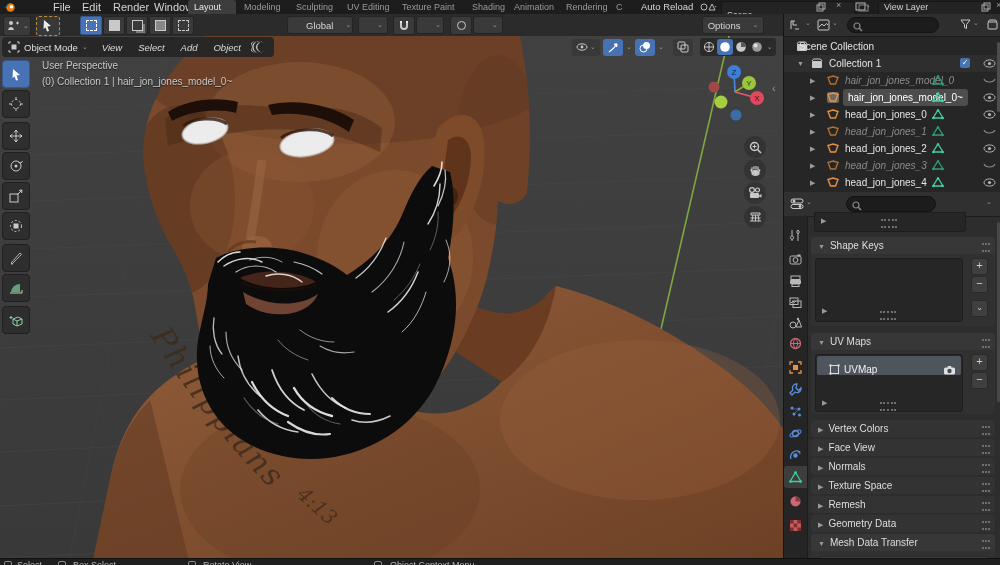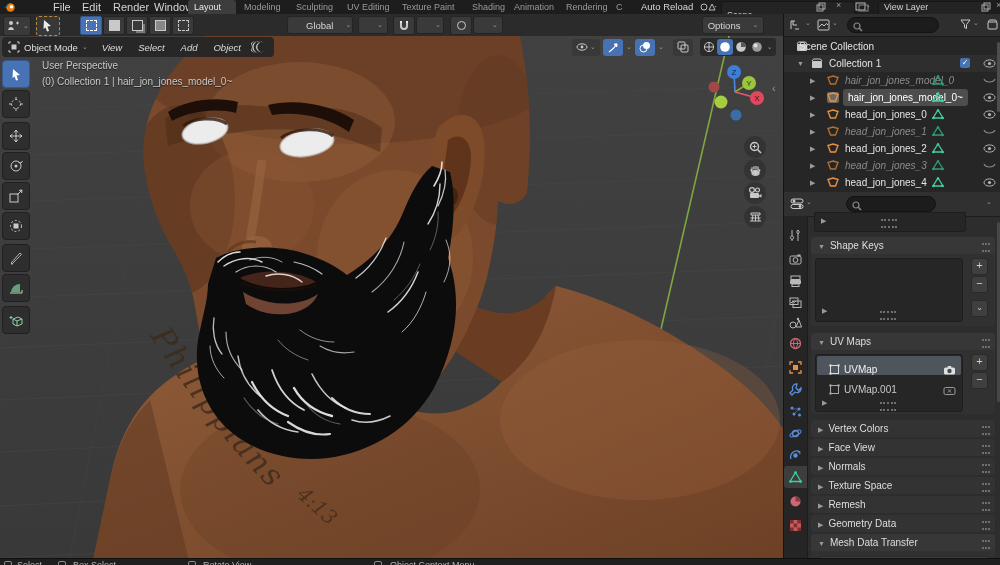--- a/index.html
+++ b/index.html
@@ -837,33 +837,20 @@
               <circle cx="9.5" cy="1.5" r="1.2" fill="#dcdcdc"></circle>
               <circle cx="1.5" cy="9.5" r="1.2" fill="#dcdcdc"></circle>
             </svg>
           <span>UVMap</span>
           <svg style="margin-left:auto;margin-right:5px" width="13" height="10" viewBox="0 0 13 10">
               <rect x="1" y="2.5" width="11" height="7" rx="1.5" fill="#e0e0e0"></rect>
               <circle cx="6.5" cy="6" r="2.2" fill="#4a4a4a"></circle>
               <rect x="4.5" y="1" width="4" height="2" rx="1" fill="#e0e0e0"></rect>
             </svg>
         </div>
-        <div class="uvrow" style="margin:0 1px;color:#c9c9c9">
-          <svg style="margin:0 4px 0 4px" width="11" height="11" viewBox="0 0 11 11">
-              <rect x="1.5" y="1.5" width="8" height="8" fill="none" stroke="#a9a9a9"></rect>
-              <circle cx="1.5" cy="1.5" r="1.2" fill="#a9a9a9"></circle>
-              <circle cx="9.5" cy="1.5" r="1.2" fill="#a9a9a9"></circle>
-              <circle cx="1.5" cy="9.5" r="1.2" fill="#a9a9a9"></circle>
-            </svg>
-          <span>UVMap.001</span>
-          <svg style="margin-left:auto;margin-right:5px" width="13" height="10" viewBox="0 0 13 10">
-              <rect x="1" y="2.5" width="11" height="7" rx="1.5" fill="none" stroke="#9a9a9a"></rect>
-              <path d="M5,4.5 l3,3 M8,4.5 l-3,3" stroke="#9a9a9a"></path>
-            </svg>
-        </div>
         <span class="abs ocaret" style="left:6px;top:44px">▶</span>
         <div class="abs grip" style="left:64px;top:47px"></div>
       </div>
       <div class="abs sidebtn" style="left:160px;top:4px">+</div>
       <div class="abs sidebtn" style="left:160px;top:22px">−</div>
     </div>
 
     <div class="abs panel-h" style="top:228px;background:#333">
       <span class="ocaret" style="margin:0 5px 0 7px">▶</span><span>Vertex Colors</span>
       <div class="abs grip" style="right:5px;top:6px;width:8px"></div>

